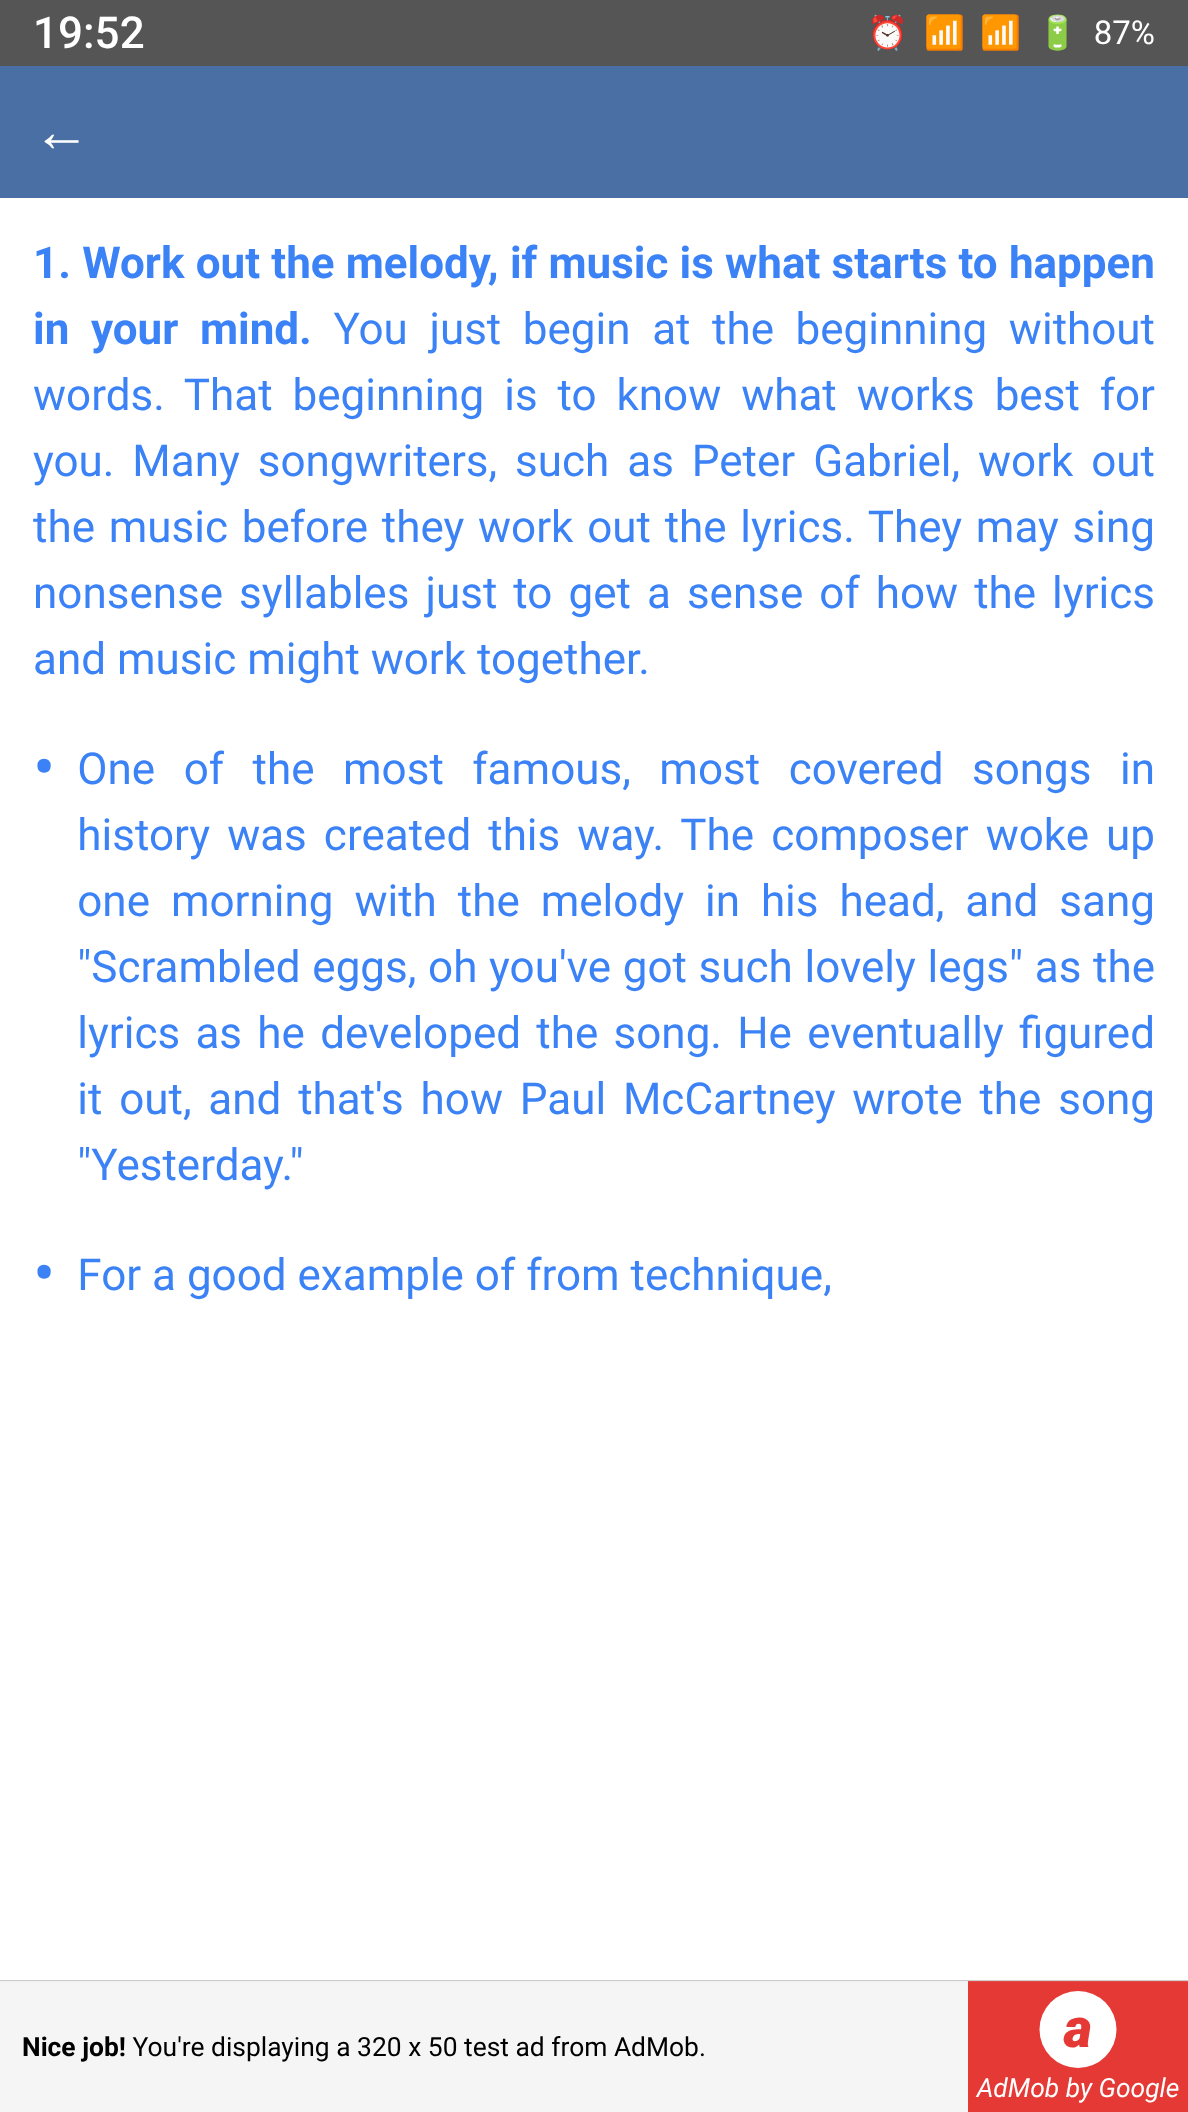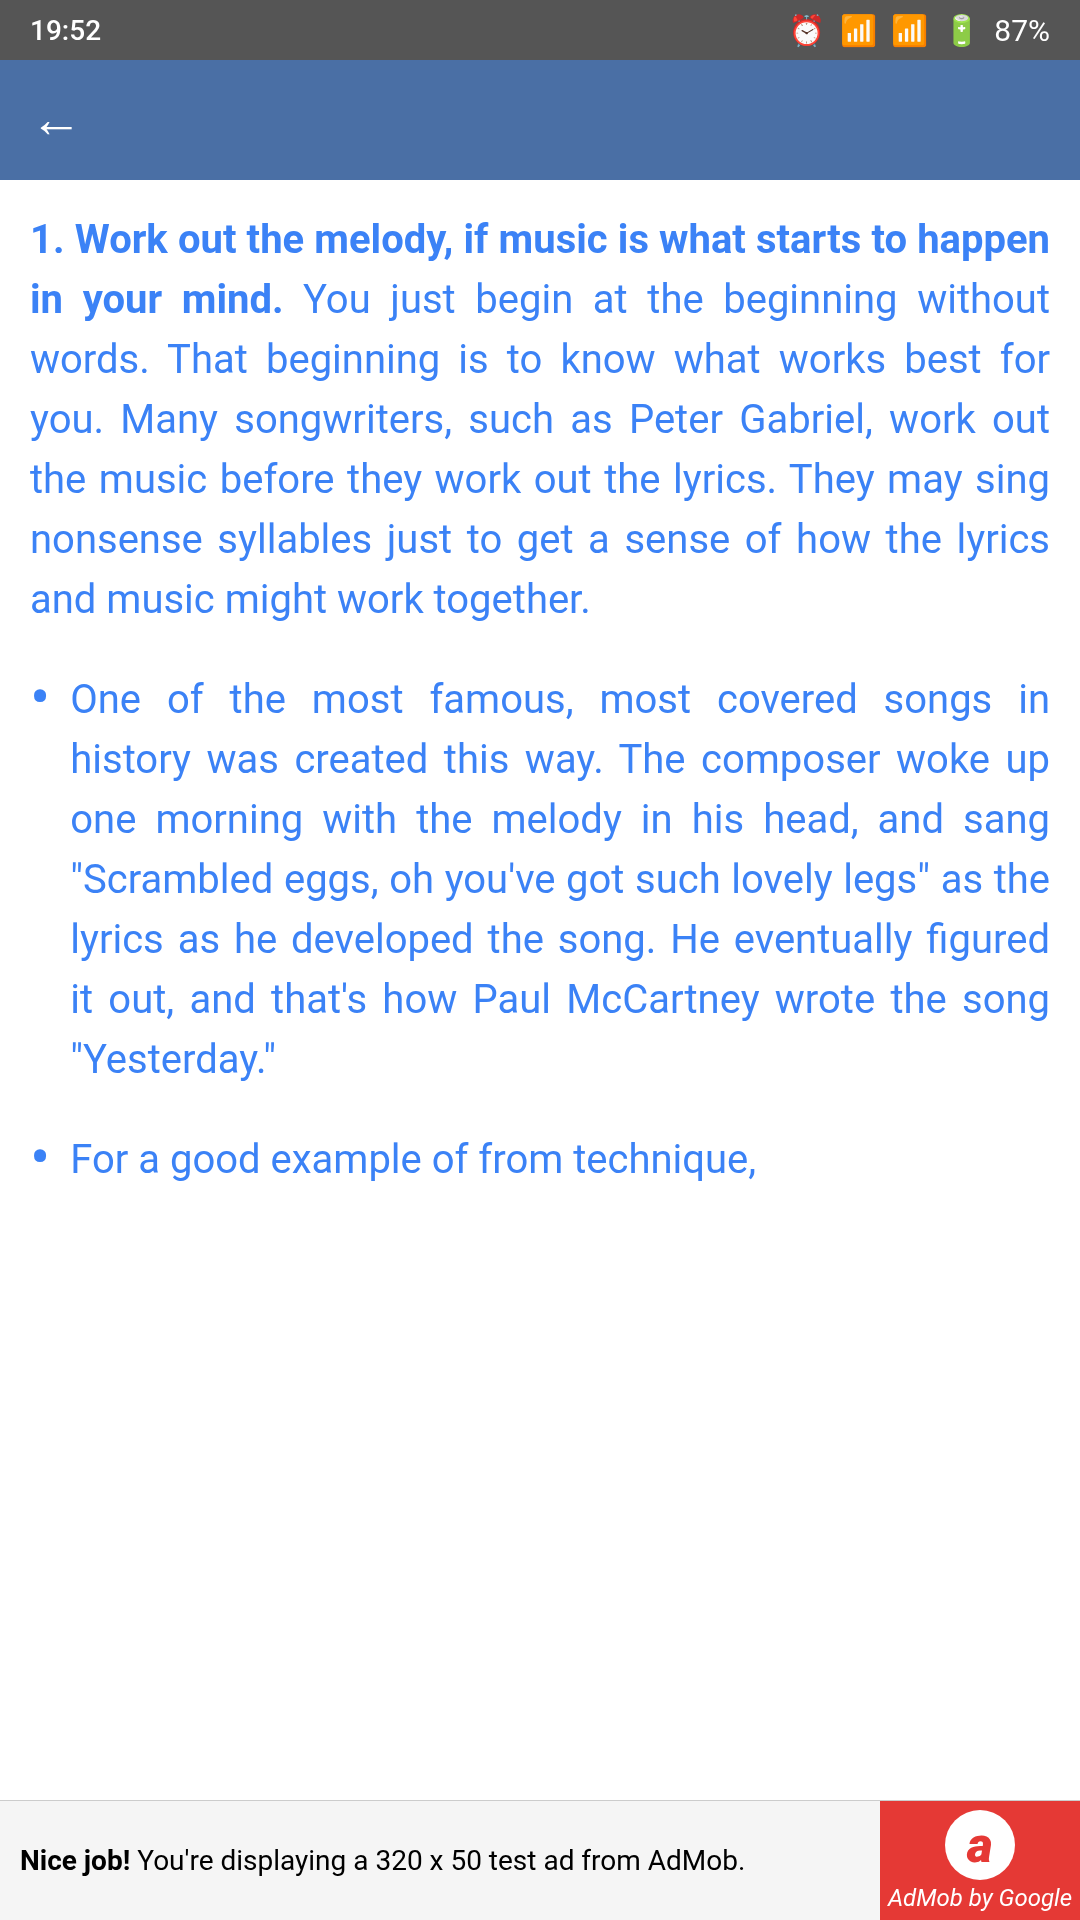--- a/index.html
+++ b/index.html
@@ -24,21 +24,21 @@
       width: 100%;
       height: 60px;
       display: flex;
       align-items: center;
       justify-content: space-between;
       padding: 0 30px;
     }
 
     .status-time {
       color: white;
-      font-size: 28px;
+      font-size: 40px;
       font-weight: 500;
     }
 
     .status-icons {
       display: flex;
       align-items: center;
       gap: 14px;
     }
 
     .status-icon {
@@ -133,21 +133,21 @@
       border-top: 1px solid #cccccc;
       overflow: hidden;
     }
 
     .ad-text-area {
       flex: 1;
       padding: 10px 20px;
     }
 
     .ad-nice-job {
-      font-size: 28px;
+      font-size: 24px;
       color: #000;
     }
 
     .ad-nice-job strong {
       font-weight: bold;
     }
 
     .ad-logo-area {
       width: 200px;
       height: 120px;

